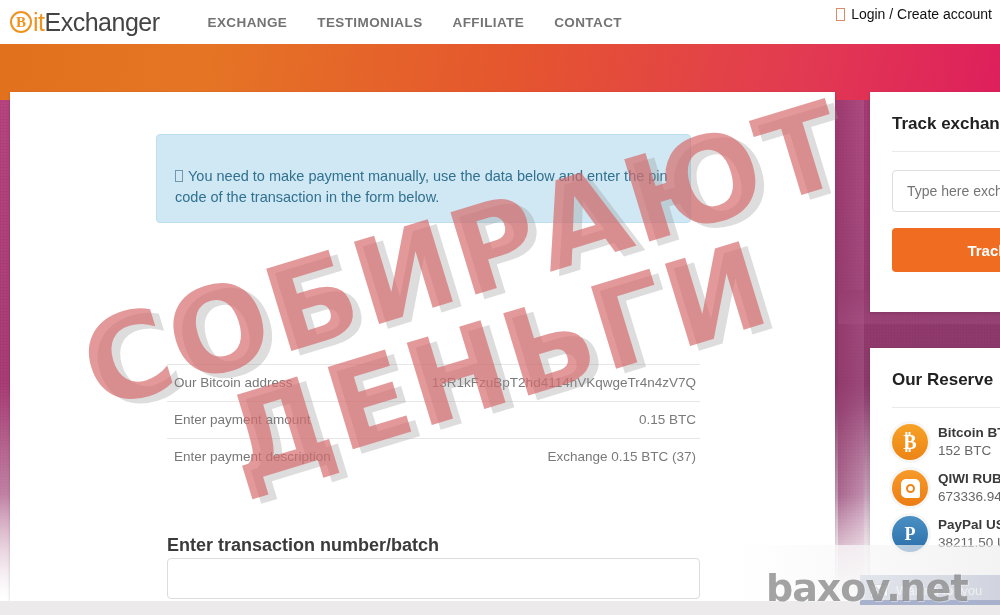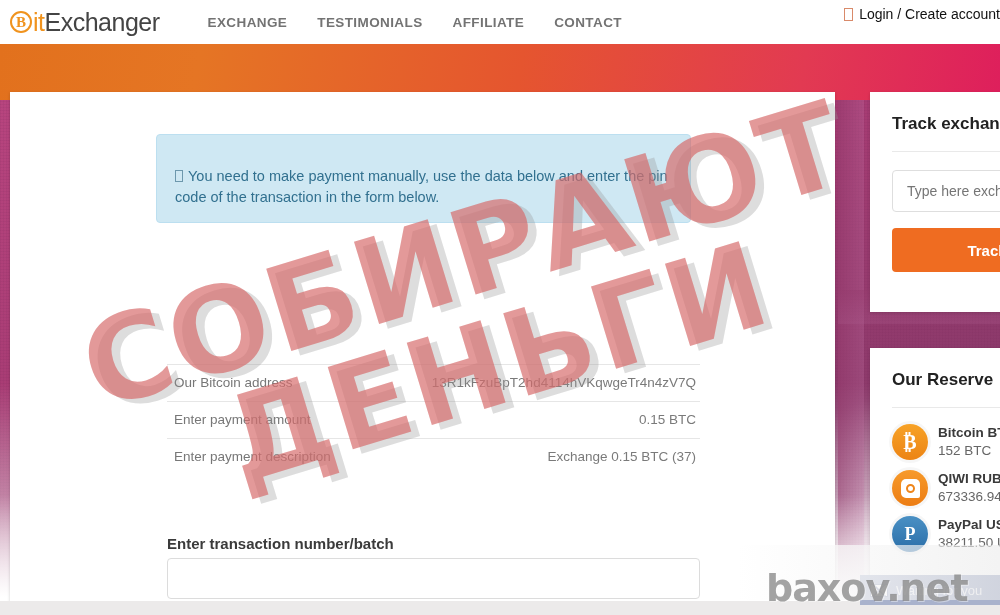--- a/index.html
+++ b/index.html
@@ -31,21 +31,21 @@
 
   .nav-links { display: flex; align-items: center; margin-left: 48px; gap: 30px; }
   .nav-link {
     font-size: 13.5px; font-weight: bold; color: #737373;
     letter-spacing: 0.4px; text-decoration: none; cursor: pointer;
   }
 
   .nav-right {
     position: absolute; right: 0px; top: 0; height: 28px;
     display: flex; align-items: center; gap: 6px;
-    padding-right: 0px;
+    padding-right: 8px;
   }
   .tofu {
     display: inline-block; width: 9px; height: 13px;
     border: 1px solid #d98a6a; background: transparent;
   }
   .nav-login { font-size: 14px; color: #111; white-space: nowrap; cursor: pointer; }
 
   
   .grad-band {
     position: absolute; top: 44px; left: 0; width: 1000px; height: 56px;
@@ -106,21 +106,21 @@
   .tbl tr { border-top: 1px solid #e6e6e6; }
   .tbl td {
     font-size: 13.5px; color: #777; padding: 10px 2px 11px 7px;
     vertical-align: middle;
   }
   .tbl td.val { text-align: right; padding-right: 4px; color: #7a7a7a; }
   .tbl tr.span-row td { color: #7a7a7a; }
 
   .field-label {
     position: absolute; top: 443px; left: 157px;
-    font-size: 15px; color: #3b3b3b; font-weight: bold;
+    font-size: 18px; color: #3b3b3b; font-weight: bold;
   }
   .txn-input {
     position: absolute; top: 466px; left: 157px; width: 533px; height: 41px;
     border: 1px solid #dcdcdc; border-radius: 4px; background: #fff;
     font-size: 14px; color: #555; padding: 0 12px;
     outline: none;
   }
 
   
   .side-card {

